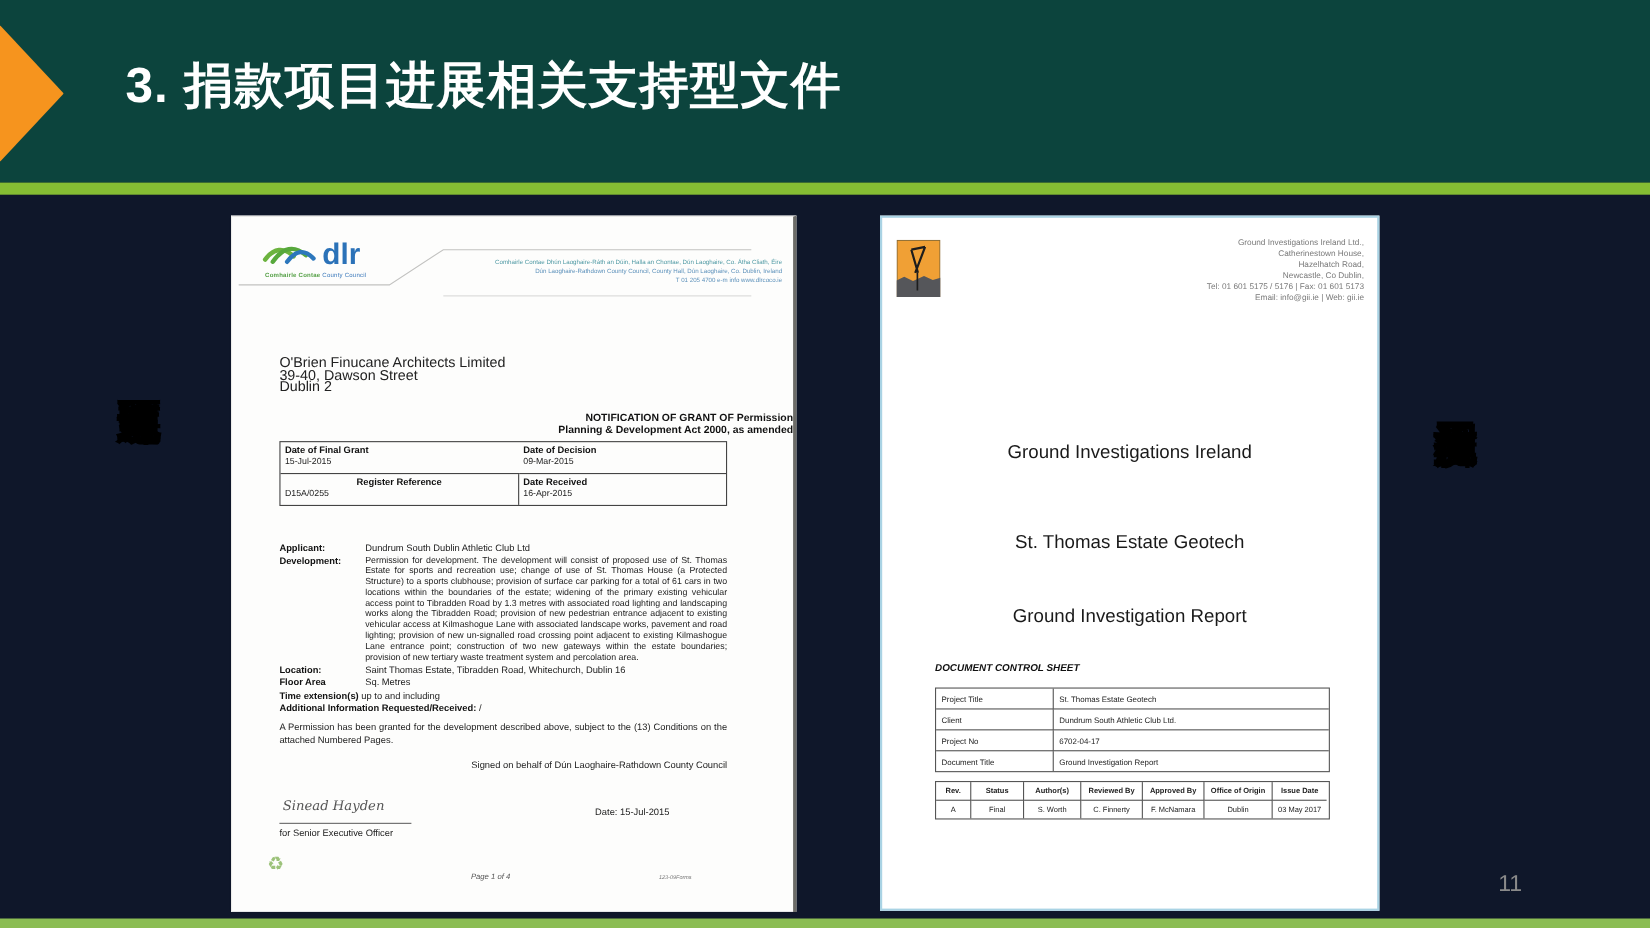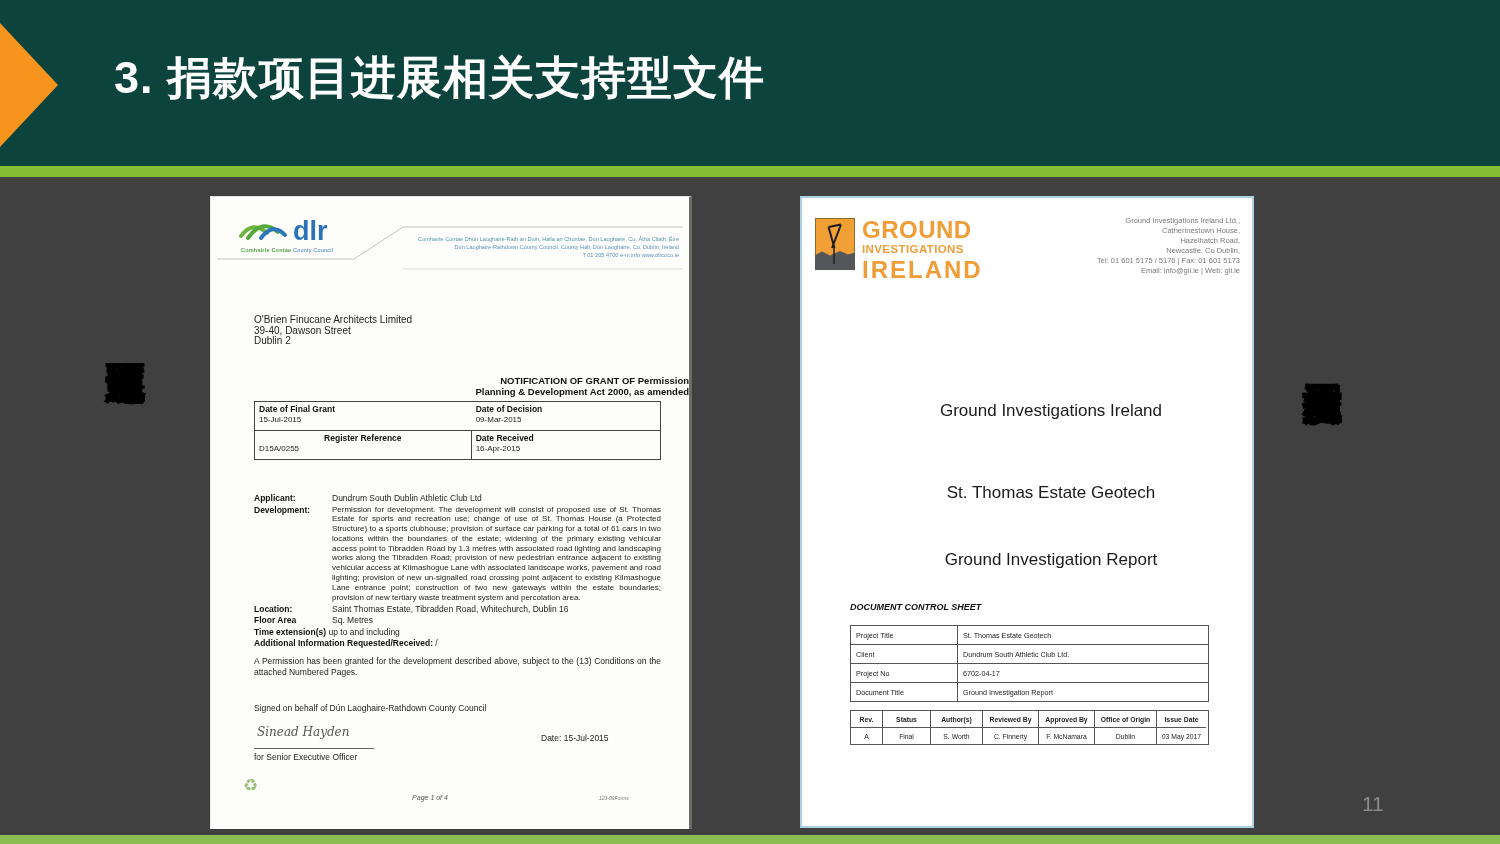--- a/index.html
+++ b/index.html
@@ -1,16 +1,16 @@
 <!DOCTYPE html>
 <html><head>
 <meta charset="utf-8">
 <style>
   html,body{margin:0;padding:0;background:#fff;}
-  #slide{position:relative;width:1500px;height:844px;background:#404040;overflow:hidden;
+  #slide{position:relative;width:1500px;height:844px;background:#0f172a;overflow:hidden;
          font-family:"Liberation Sans",sans-serif;}
 
   
   .header{position:absolute;left:0;top:0;width:1500px;height:166px;background:#0c443d;}
   .accent-bar-top{position:absolute;left:0;top:166px;width:1500px;height:11px;background:#85bd33;}
   .accent-bar-bottom{position:absolute;left:0;top:835px;width:1500px;height:9px;background:#8bbd53;}
   .arrow{position:absolute;left:0;top:23px;width:58px;height:124px;background:#f6941e;
          clip-path:polygon(0 0,100% 50%,0 100%);}
   .slide-title{position:absolute;left:114px;top:48px;color:#ffffff;font-size:45px;
                font-weight:700;letter-spacing:1px;white-space:nowrap;}
@@ -18,70 +18,70 @@
 
   
   .vlabel{position:absolute;writing-mode:vertical-rl;text-orientation:upright;
           font-size:40px;line-height:1.0;font-weight:600;color:#000;}
   .vlabel.left{left:106px;top:332px;}
   .vlabel.right{left:1303px;top:352px;}
 
   
   .permit-doc{position:absolute;left:210px;top:196px;width:478px;height:632px;background:#fdfdfc;
               border-top:1px solid #e2e2e0;border-left:1px solid #ececea;border-right:3px solid #6c6c68;
-              box-shadow:0 0 2px rgba(0,0,0,.08);color:#333;}
+              box-shadow:0 0 2px rgba(0,0,0,.08);color:#333;padding-left:32px;}
   .dlr-logo{position:absolute;left:26px;top:14px;}
   .dlr-sub{font-size:5.5px;letter-spacing:.2px;margin-top:-4px;margin-left:4px;}
   .dlr-sub .g{color:#55a046;font-weight:700;}
   .dlr-sub .b{color:#3b79bb;}
   .lh-lines{position:absolute;left:0;top:0;}
   .lh-address{position:absolute;right:10px;top:38px;text-align:right;font-size:5.6px;line-height:8px;
               color:#3d8f9b;opacity:.9;}
   .lh-address .row2{color:#4c86b4;}
-  .recipient{position:absolute;left:43px;top:118px;font-size:10px;line-height:10.5px;color:#222;}
+  .recipient{position:absolute;left:43px;top:128px;font-size:13px;line-height:10.5px;color:#222;}
   .doc-heading{position:absolute;left:0;top:178px;width:100%;text-align:right;font-weight:700;
                font-size:9.5px;line-height:11px;color:#111;}
   .grant-table{position:absolute;left:43px;top:204px;width:405px;border:1px solid #444;
                display:grid;grid-template-columns:53.5% 46.5%;}
   .gcell{border-bottom:1px solid #444;padding:2px 4px 4px 4px;min-height:22px;}
   .gcell.colL{border-right:1px solid #444;}
   .gcell.last{border-bottom:none;}
   .glabel{font-weight:700;font-size:8.5px;color:#111;}
   .glabel.c{text-align:center;}
   .gvalue{font-size:8px;color:#222;margin-top:1px;}
   .fields{position:absolute;left:43px;top:296px;width:407px;font-size:8.5px;color:#222;}
   .frow{display:flex;margin-bottom:1.5px;}
   .flabel{font-weight:700;width:78px;flex:0 0 78px;color:#111;}
   .fval{flex:1;}
   .dev-para{font-size:8px;line-height:9.8px;text-align:justify;}
   .inline-line{margin-bottom:1.5px;}
   .inline-line b{color:#111;}
   .block-para{margin-top:8px;font-size:8.5px;line-height:10.5px;text-align:justify;}
-  .signed-line{margin-top:26px;font-size:8.5px;}
+  .signed-line{margin-top:13px;font-size:8.5px;text-align:right;}
   .signature{position:absolute;left:46px;top:528px;font-size:12px;color:#555;
              font-family:"DejaVu Serif",serif;font-style:italic;}
   .sig-rule{position:absolute;left:43px;top:551px;width:120px;border-top:1px solid #666;}
   .sig-role{position:absolute;left:43px;top:555px;font-size:8.5px;color:#222;}
   .sig-date{position:absolute;left:330px;top:536px;font-size:8.5px;color:#222;}
   .recycle{position:absolute;left:32px;top:578px;font-size:17px;color:#9cc27a;}
   .page-footer{position:absolute;left:0;top:597px;width:100%;text-align:center;font-size:7px;
                font-style:italic;color:#555;transform:translateX(-20px);}
   .footer-ref{position:absolute;left:388px;top:598px;font-size:5px;font-style:italic;color:#777;}
 
   
   .gii-doc{position:absolute;left:800px;top:196px;width:450px;height:628px;background:#ffffff;
            border:2px solid #a9d3e4;color:#222;}
   .gii-logo{position:absolute;left:13px;top:20px;}
   .gii-name{position:absolute;left:60px;top:20px;color:#f09d38;font-weight:700;line-height:1;}
   .gii-name .l1{font-size:24px;letter-spacing:.5px;}
   .gii-name .l2{font-size:11.5px;letter-spacing:.4px;margin-top:2px;}
   .gii-name .l3{font-size:24px;letter-spacing:2px;margin-top:2px;}
   .gii-address{position:absolute;right:12px;top:18px;text-align:right;font-size:7.5px;
                line-height:10px;color:#7a7a7a;}
-  .gii-title{position:absolute;left:0;width:100%;text-align:center;font-size:17px;color:#1a1a1a;padding-left:24px;}
+  .gii-title{position:absolute;left:0;width:100%;text-align:center;font-size:17px;color:#1a1a1a;}
   .gii-title.t1{top:203px;}
   .gii-title.t2{top:285px;}
   .gii-title.t3{top:352px;}
   .dcs-heading{position:absolute;left:48px;top:404px;font-size:9px;font-weight:700;
                font-style:italic;color:#111;}
   .control-table{position:absolute;left:48px;top:427px;width:357px;border:1px solid #555;
                  display:grid;grid-template-columns:107px 1fr;}
   .ccell{border-bottom:1px solid #555;font-size:7.2px;padding:5px 5px 4px 5px;color:#222;}
   .ccell.lab{border-right:1px solid #555;}
   .ccell.last{border-bottom:none;}
@@ -205,25 +205,20 @@
   <div class="gii-doc">
 
     <div class="gii-logo">
       <svg width="40" height="52" viewBox="0 0 40 52">
         <rect x="0.5" y="0.5" width="39" height="51" fill="#f0a035" stroke="#8a6a30" stroke-width="1"></rect>
         <path d="M0,37 L7,33.5 L15,37.5 L25,33 L33,36.5 L40,34.5 L40,52 L0,52 Z" fill="#55565a"></path>
         <path d="M13.5,9 L19.5,30 M26,6.5 L17,30 M13.5,9 L26,6.5" stroke="#1d1d1d" stroke-width="2" fill="none"></path>
         <line x1="19" y1="30" x2="19" y2="46" stroke="#1d1d1d" stroke-width="1.5"></line>
       </svg>
     </div>
-    <div class="gii-name">
-      <div class="l1">GROUND</div>
-      <div class="l2">INVESTIGATIONS</div>
-      <div class="l3">IRELAND</div>
-    </div>
 
     <div class="gii-address">
       <div>Ground Investigations Ireland Ltd.,</div>
       <div>Catherinestown House,</div>
       <div>Hazelhatch Road,</div>
       <div>Newcastle, Co Dublin,</div>
       <div>Tel: 01 601 5175 / 5176   |   Fax: 01 601 5173</div>
       <div>Email: info@gii.ie   |   Web: gii.ie</div>
     </div>
 

